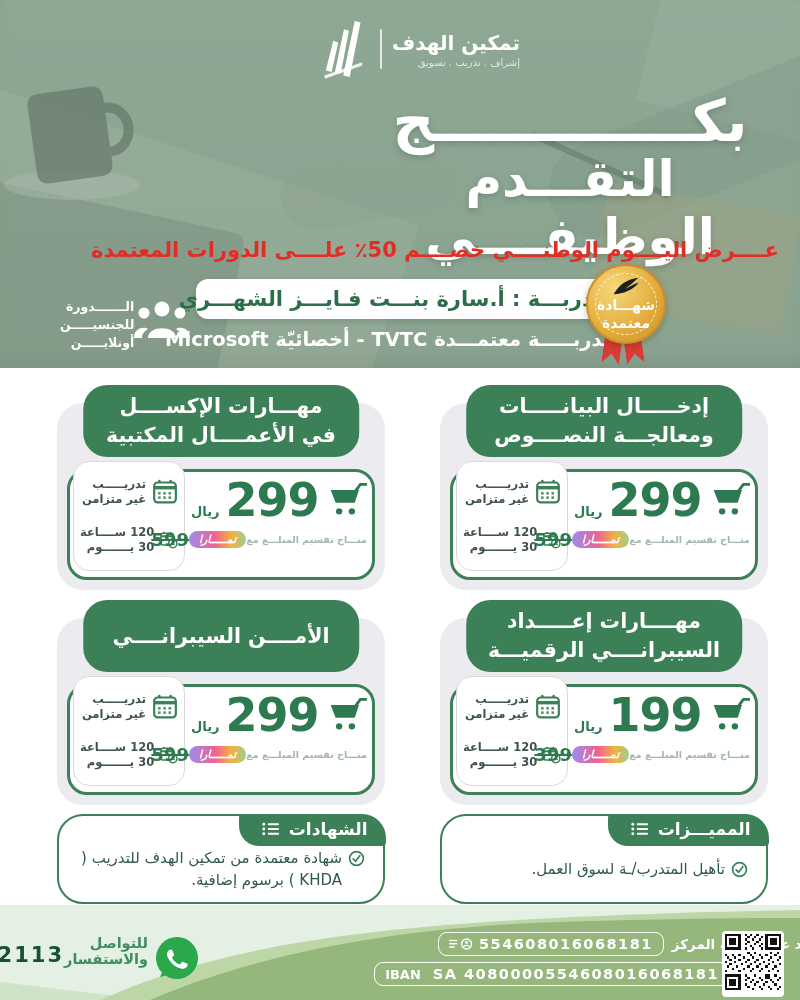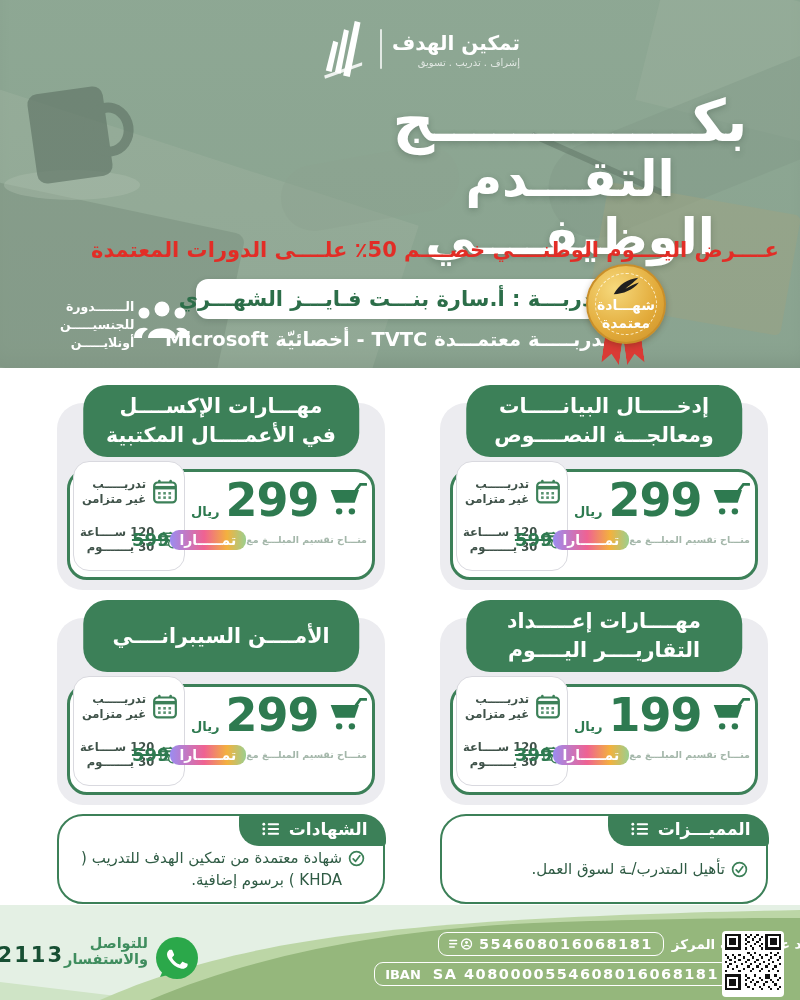--- a/index.html
+++ b/index.html
@@ -77,21 +77,21 @@
                   display:flex; flex-direction:column; justify-content:space-around; }
   .mini-row { display:flex; direction:rtl; align-items:center; gap:6px; }
   .mini-text { text-align:right; color:#3f5249; font-size:11.5px; font-weight:bold; line-height:1.3; white-space:nowrap; }
   .card-pricearea { position:absolute; top:92px; left:134px; right:18px; z-index:3; }
   .price-row { display:flex; direction:ltr; justify-content:flex-end; align-items:center; gap:6px; }
   .riyal { color:#2e7a50; font-size:13px; font-weight:bold; align-self:flex-end; margin-bottom:4px; }
   .price-big { color:#2e7a50; font-size:46px; font-weight:bold; line-height:1; letter-spacing:-1px; }
   .install-row { display:flex; direction:ltr; justify-content:flex-end; align-items:center; margin-top:6px; }
   .old-price { color:#2e7a50; font-size:18px; font-weight:bold; text-decoration:line-through; text-decoration-thickness:2px; }
   .tamara-pill { background:linear-gradient(90deg,#9b8cf0 0%,#ef6292 45%,#f3b13e 75%,#9bcf8f 100%);
-                 color:#fff; font-size:14px; font-weight:bold; padding:2px 10px; border-radius:9px; white-space:nowrap; }
+                 color:#fff; font-size:11px; font-weight:bold; padding:2px 10px; border-radius:9px; white-space:nowrap;font-style:italic; }
   .install-text { color:#a4b7aa; font-size:9.5px; font-weight:bold; white-space:nowrap; }
 
   
   .info-box { position:absolute; width:328px; height:90px; background:#fff; border:2.5px solid #3c8058; border-radius:26px; }
   .info-tab { position:absolute; top:-2.5px; right:-2.5px; background:#3c8058; color:#fff; font-size:17px; font-weight:bold;
               padding:5px 18px 7px 22px; border-radius:4px 24px 4px 20px; display:flex; direction:rtl; align-items:center; gap:8px; }
   .info-content { position:absolute; top:30px; right:18px; left:12px; bottom:8px; display:flex; flex-direction:column; justify-content:center; gap:4px; }
   .info-item { display:flex; direction:rtl; align-items:flex-start; gap:6px; color:#2f5b44; font-size:15px; font-weight:500; line-height:1.45; text-align:right; }
   .info-item svg { flex:0 0 auto; margin-top:2px; }
 
@@ -373,21 +373,21 @@
         <span class="tamara-pill">تمـــــارا</span>
         <span class="install-text">متـــاح تقسيم المبلـــغ مع</span>
       </div>
     </div>
   </div>
 
   <div class="card" style="left:440px; top:600px;">
     <div class="card-body"></div>
     <div class="card-titlepill">
       <div>مهــــارات إعـــــداد</div>
-        <div>التقاريــــر اليــــوم</div>
+        <div>السيبرانــــي الرقميـــة</div>
     </div>
     <div class="card-pricebox"></div>
     <div class="card-minibox">
       <div class="mini-row">
         <svg width="26" height="26" viewBox="0 0 30 30">
           <rect x="7" y="1" width="3" height="6" rx="1.5" fill="#3c8058"></rect>
             <rect x="20" y="1" width="3" height="6" rx="1.5" fill="#3c8058"></rect>
           <rect x="2.5" y="4" width="25" height="23" rx="4" fill="#fff" stroke="#3c8058" stroke-width="2.5"></rect>
           <path d="M2.5 8 h25 v4 h-25 Z" fill="#3c8058"></path>
           <g fill="#3c8058" opacity=".85">

